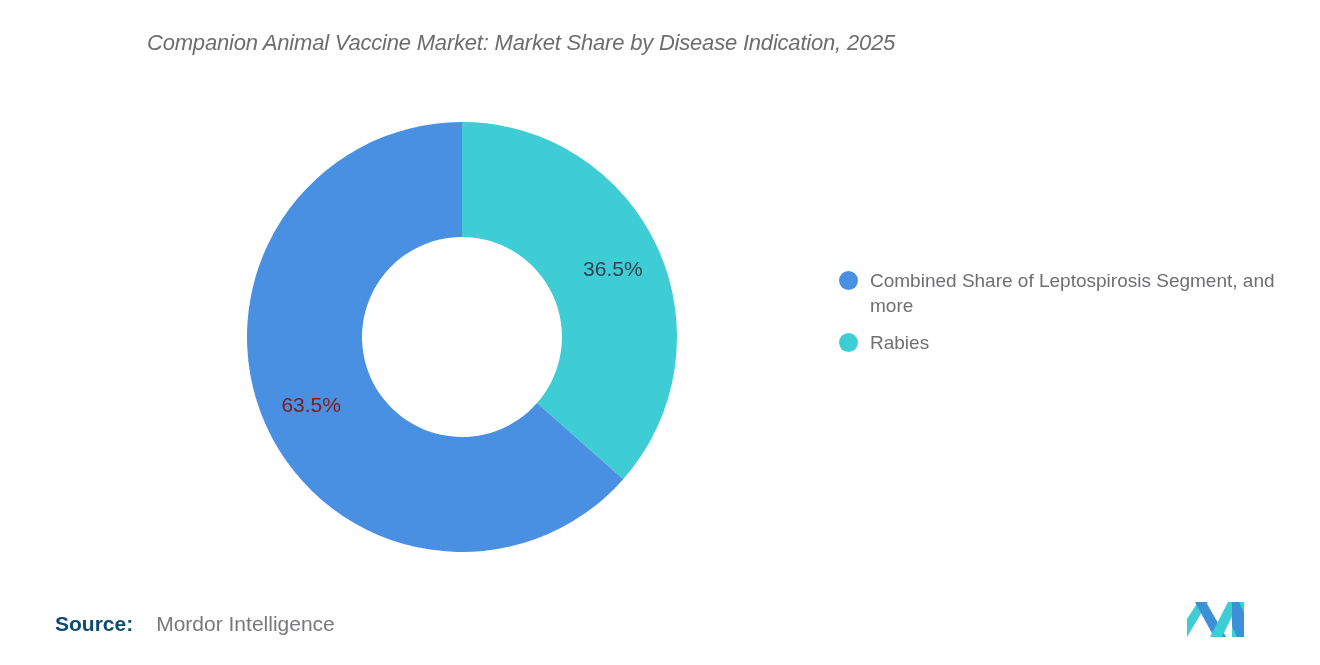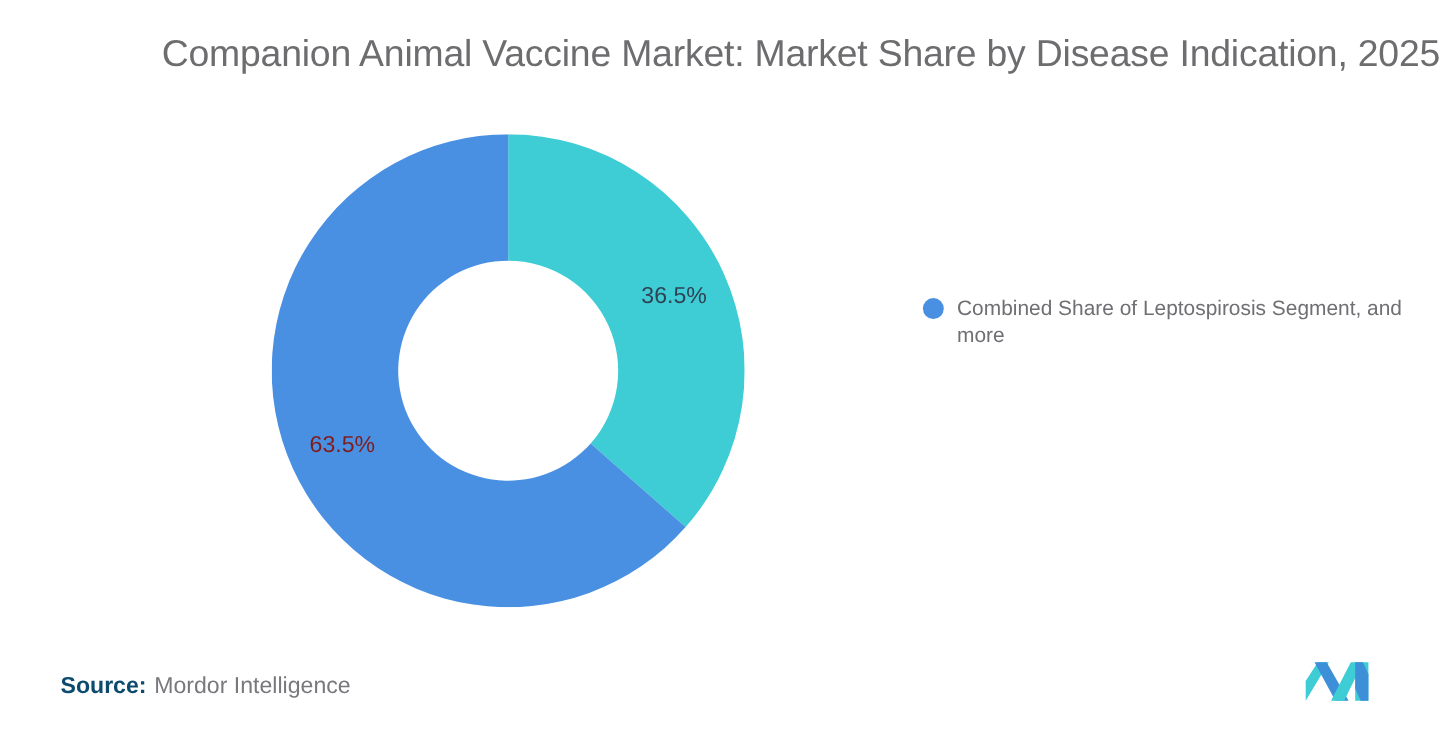--- a/index.html
+++ b/index.html
@@ -17,25 +17,26 @@
     background: #ffffff;
     overflow: hidden;
   }
 
   
   #chart-title {
     position: absolute;
     left: 147px;
     top: 30px;
     width: 1120px;
-    font-size: 34px;
+    font-size: 22px;
     font-weight: 300;
     letter-spacing: -0.2px;
     color: #6d6d70;
     white-space: nowrap;
+    font-style: italic;
   }
 
   
   #donut-wrap {
     position: absolute;
     left: 247px;
     top: 122px;
     width: 430px;
     height: 430px;
   }
@@ -93,21 +94,21 @@
     color: #707075;
     white-space: nowrap;
   }
   #source-label {
     font-weight: 700;
     color: #0c4a6e;
   }
   #source-value {
     font-weight: 400;
     color: #78787d;
-    margin-left: 7px;
+    margin-left: 23px;
   }
 
   #brand-logo {
     position: absolute;
     left: 1186px;
     top: 599px;
     width: 64px;
     height: 40px;
   }
   #brand-logo svg { display: block; }
@@ -130,20 +131,24 @@
     <div id="label-rabies" class="slice-label" style="left: 365.8px; top: 146.9px; color: rgb(47, 66, 84);">36.5%</div>
 
     <div id="label-combined" class="slice-label" style="left: 64.2px; top: 283.1px; color: #7f1d1d;">63.5%</div>
   </div>
 
   <div id="legend">
     <div class="legend-item">
       <span class="legend-dot" style="background:#4a90e2;"></span>
       <span class="legend-label">Combined Share of Leptospirosis Segment, and more</span>
     </div>
+    <div class="legend-item">
+      <span class="legend-dot" style="background:#3ecdd5;"></span>
+      <span class="legend-label">Rabies</span>
+    </div>
   </div>
 
   <div id="source-line">
     <span id="source-label">Source:</span><span id="source-value">Mordor Intelligence</span>
   </div>
 
   <div id="brand-logo">
     <svg width="64" height="40" viewBox="0 0 64 40">
 
       <polygon points="1,38 1,20 12,3 22,3" fill="#3ecdd5"></polygon>

